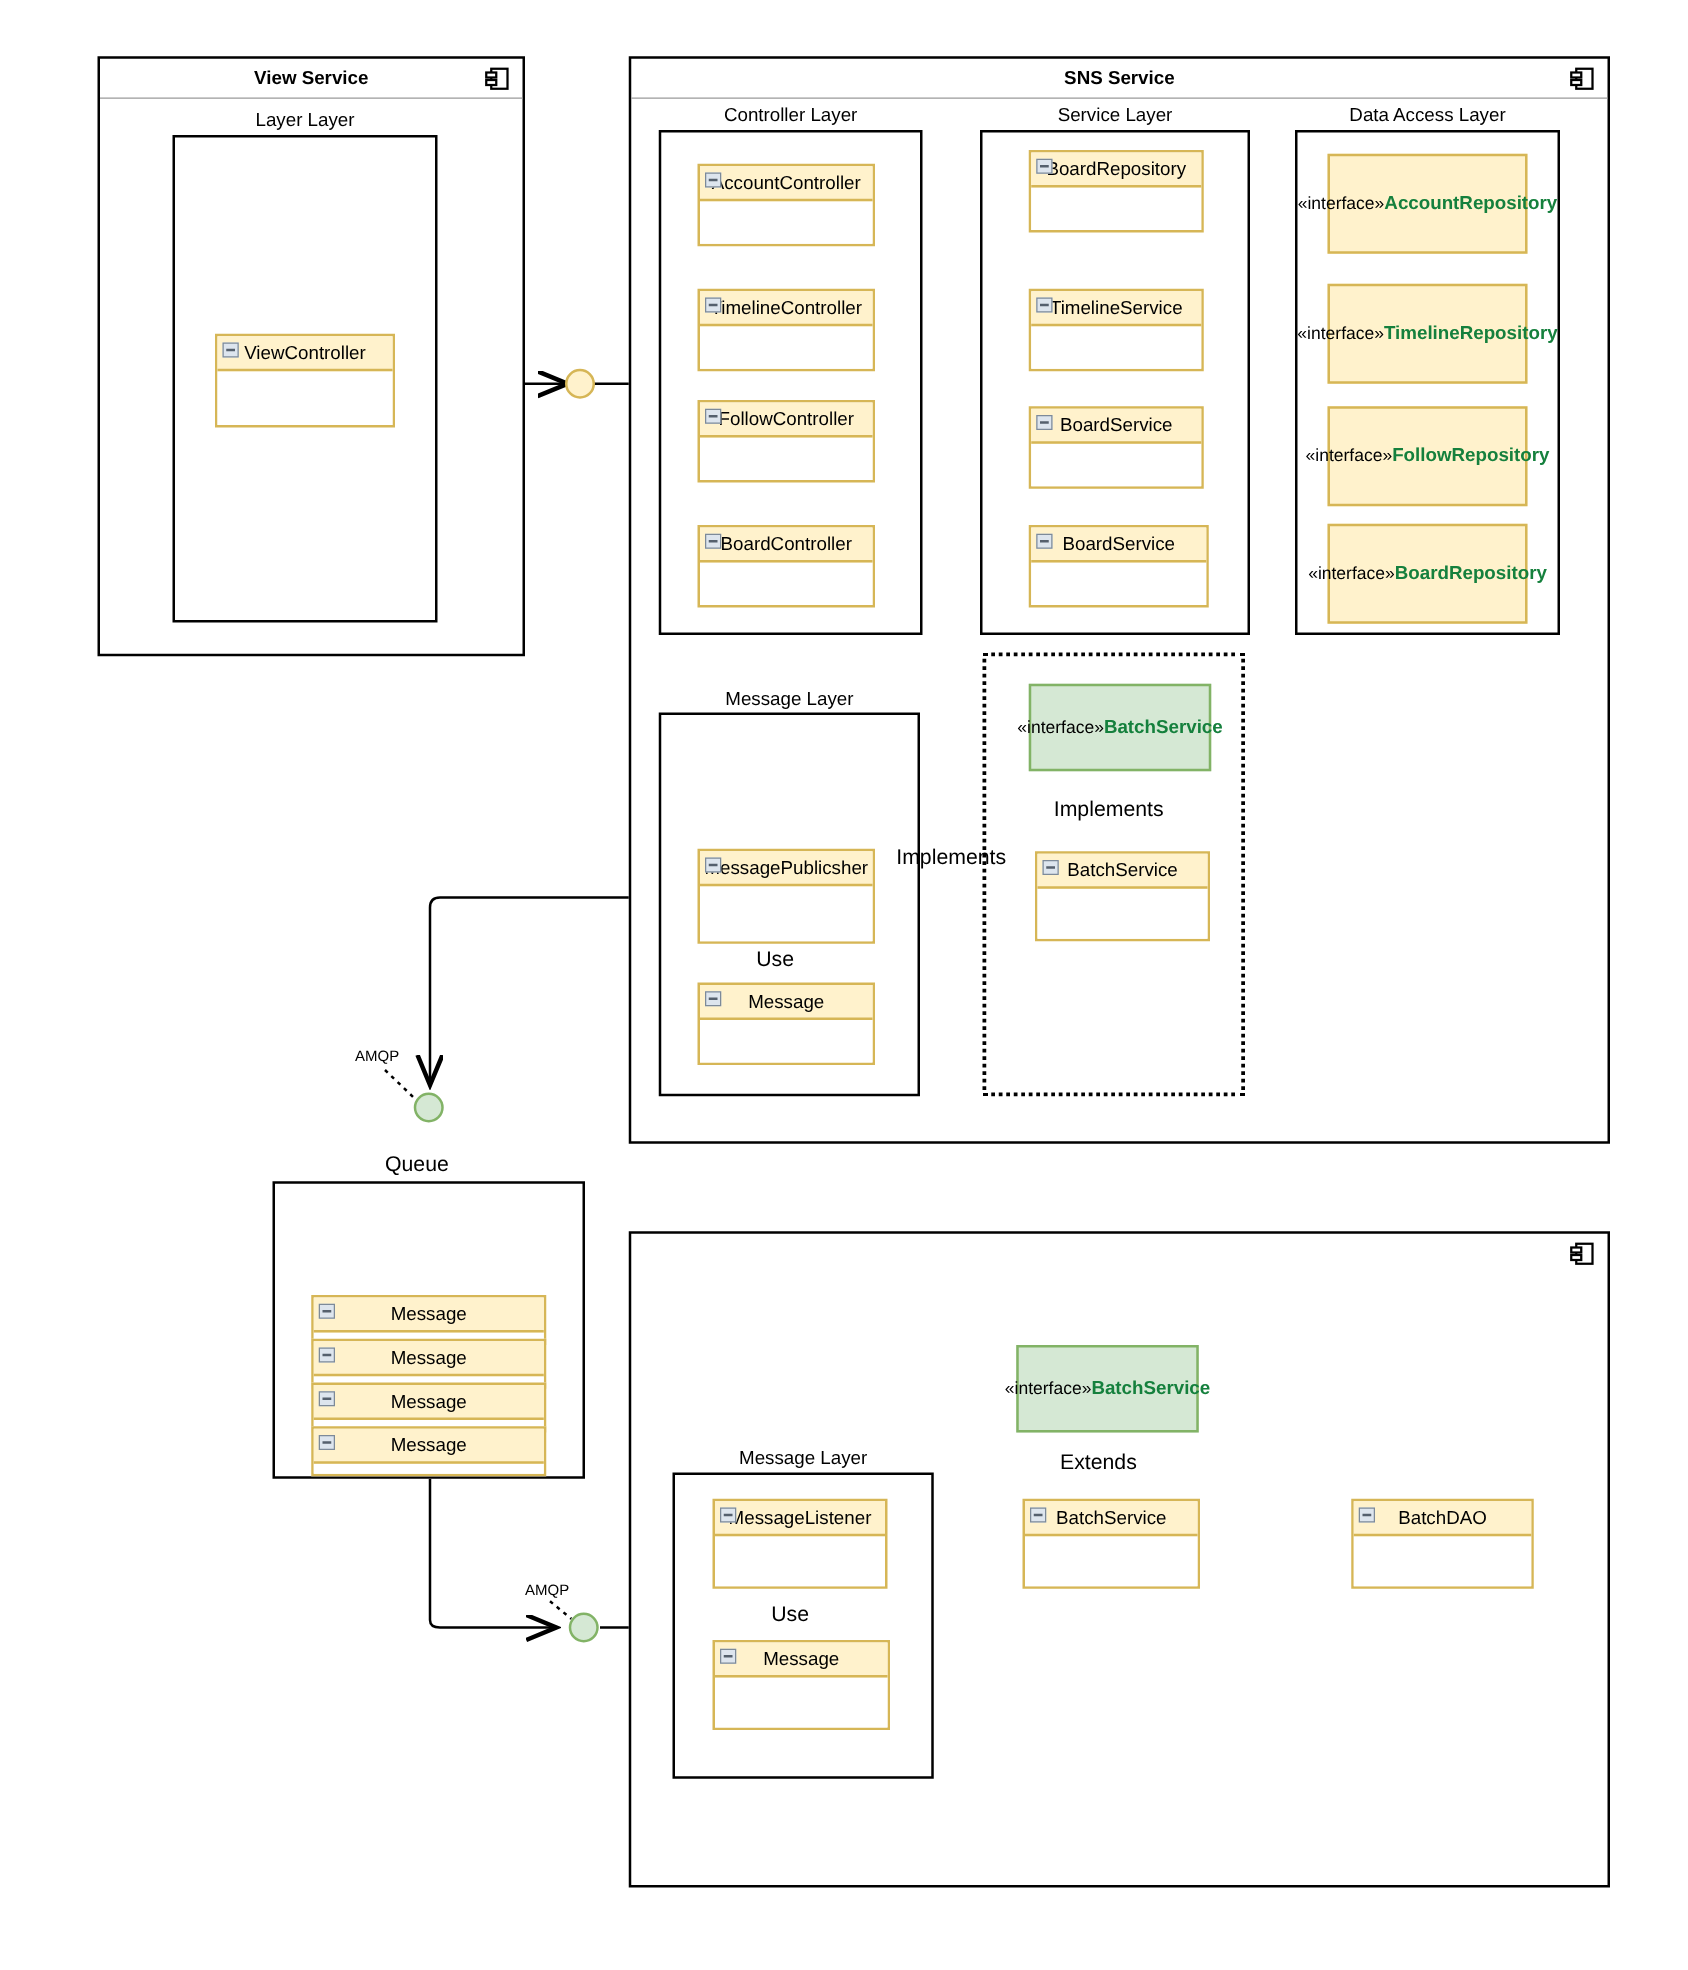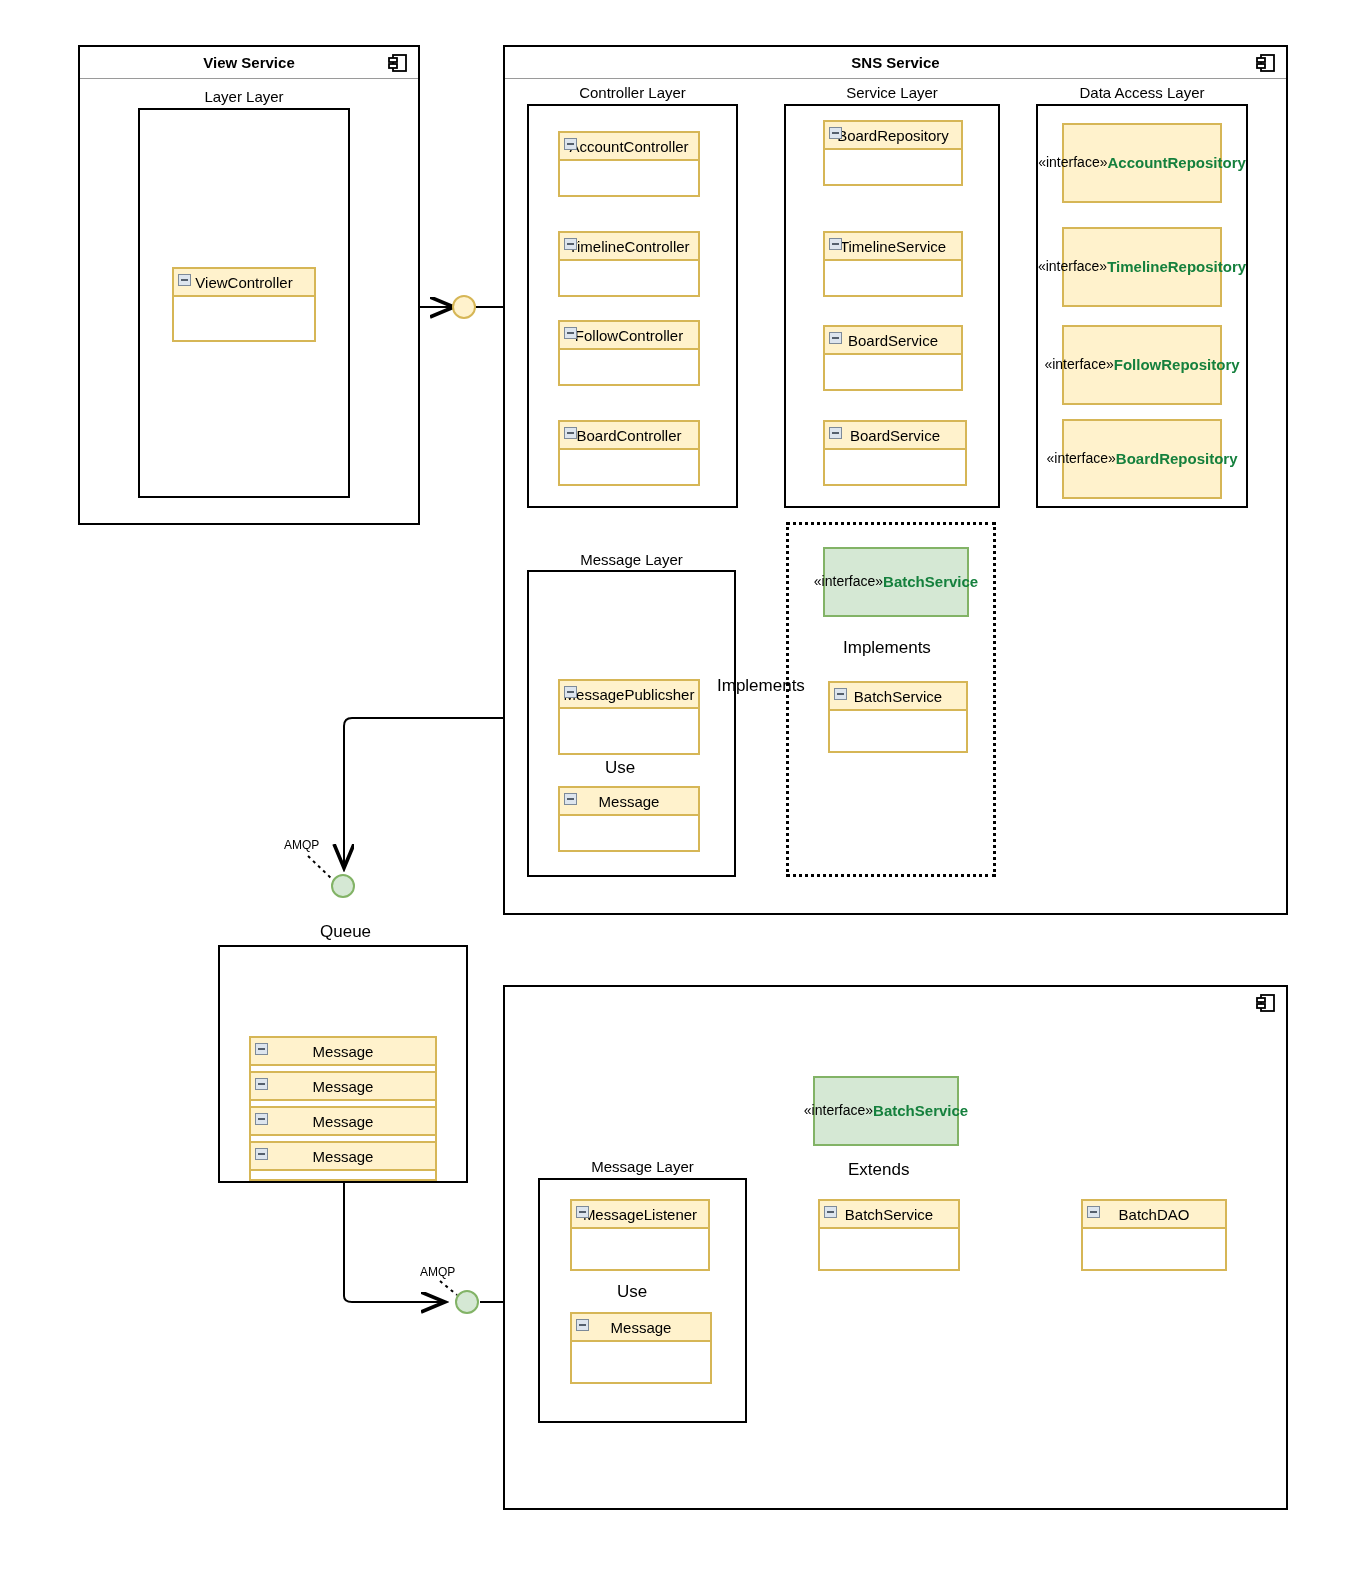--- a/index.html
+++ b/index.html
@@ -263,21 +263,21 @@
   <div class="cls" style="left:828px;top:681px;width:140px;height:72px;">
     <div class="hd">
         <span class="cicon"></span>
         <span class="nm">BatchService</span>
       </div>
     <div class="bd" style="height:40px;"></div>
   </div>
 
   <div class="elabel sm" style="left:284px;top:838px;">AMQP</div>
   <div class="port g" style="left:331px;top:874px;width:24px;height:24px;"></div>
-  <div class="qlabel" style="left:320px;top:922px;">Queue</div>
+  <div class="qlabel" style="left:308px;top:922px;">Queue</div>
 
   <div class="comp" style="left:218px;top:945px;width:250px;height:238px;border:2px solid #000;"></div>
   <div class="cls" style="left:249px;top:1036px;width:188px;height:40px;">
     <div class="hd">
         <span class="cicon"></span>
         <span class="nm">Message</span>
       </div>
     <div class="bd" style="height:8px;"></div>
   </div>
   <div class="cls" style="left:249px;top:1071px;width:188px;height:40px;">

